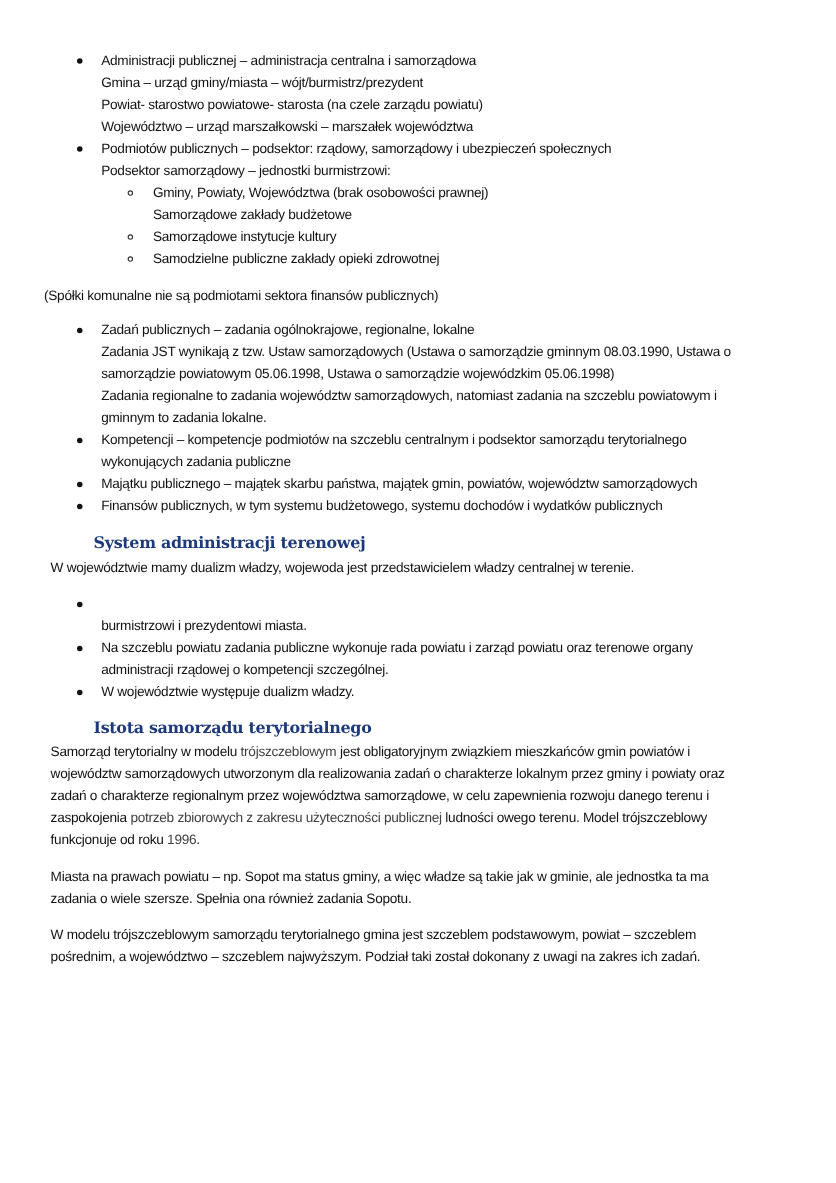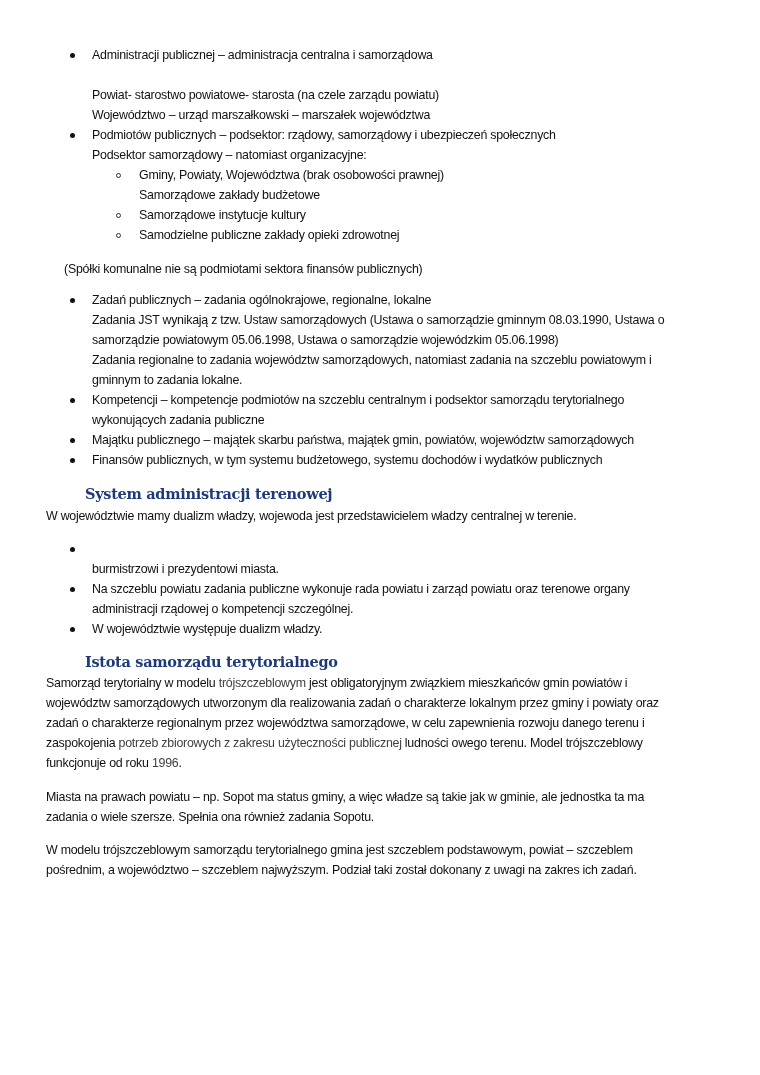--- a/index.html
+++ b/index.html
@@ -14,36 +14,37 @@
              font-size: 14.5px; letter-spacing: -0.3px; white-space: nowrap; margin-left: 39px; }
   .red { color: #404040; }
 </style>
 </head>
 <body>
 
 <div class="page t">
 
   <div class="bullet" style="left:70px;top:53px"></div>
   <div class="line" style="left:92px;top:45px">Administracji publicznej – administracja centralna i samorządowa</div>
+  <div class="line" style="left:92px;top:65px">Gmina – urząd gminy/miasta – wójt/burmistrz/prezydent</div>
   <div class="line" style="left:92px;top:85px">Powiat- starostwo powiatowe- starosta (na czele zarządu powiatu)</div>
   <div class="line" style="left:92px;top:105px">Województwo – urząd marszałkowski – marszałek województwa</div>
 
   <div class="bullet" style="left:70px;top:133px"></div>
   <div class="line" style="left:92px;top:125px">Podmiotów publicznych – podsektor: rządowy, samorządowy i ubezpieczeń społecznych</div>
-  <div class="line" style="left:92px;top:145px">Podsektor samorządowy – natomiast organizacyjne:</div>
+  <div class="line" style="left:92px;top:145px">Podsektor samorządowy – jednostki burmistrzowi:</div>
 
   <div class="circle" style="left:116px;top:173px"></div>
   <div class="line" style="left:139px;top:165px">Gminy, Powiaty, Województwa (brak osobowości prawnej)</div>
   <div class="line" style="left:139px;top:185px">Samorządowe zakłady budżetowe</div>
   <div class="circle" style="left:116px;top:213px"></div>
   <div class="line" style="left:139px;top:205px">Samorządowe instytucje kultury</div>
   <div class="circle" style="left:116px;top:233px"></div>
   <div class="line" style="left:139px;top:225px">Samodzielne publiczne zakłady opieki zdrowotnej</div>
 
-  <div class="line" style="left:64px;top:259px">(Spółki komunalne nie są podmiotami sektora finansów publicznych)</div>
+  <div class="line" style="left:40px;top:259px">(Spółki komunalne nie są podmiotami sektora finansów publicznych)</div>
 
   <div class="bullet" style="left:70px;top:298px"></div>
   <div class="line" style="left:92px;top:290px">Zadań publicznych – zadania ogólnokrajowe, regionalne, lokalne</div>
   <div class="line" style="left:92px;top:310px">Zadania JST wynikają z tzw. Ustaw samorządowych (Ustawa o samorządzie gminnym 08.03.1990, Ustawa o</div>
   <div class="line" style="left:92px;top:330px">samorządzie powiatowym 05.06.1998, Ustawa o samorządzie wojewódzkim 05.06.1998)</div>
   <div class="line" style="left:92px;top:350px">Zadania regionalne to zadania województw samorządowych, natomiast zadania na szczeblu powiatowym i</div>
   <div class="line" style="left:92px;top:370px">gminnym to zadania lokalne.</div>
 
   <div class="bullet" style="left:70px;top:398px"></div>
   <div class="line" style="left:92px;top:390px">Kompetencji – kompetencje podmiotów na szczeblu centralnym i podsektor samorządu terytorialnego</div>

